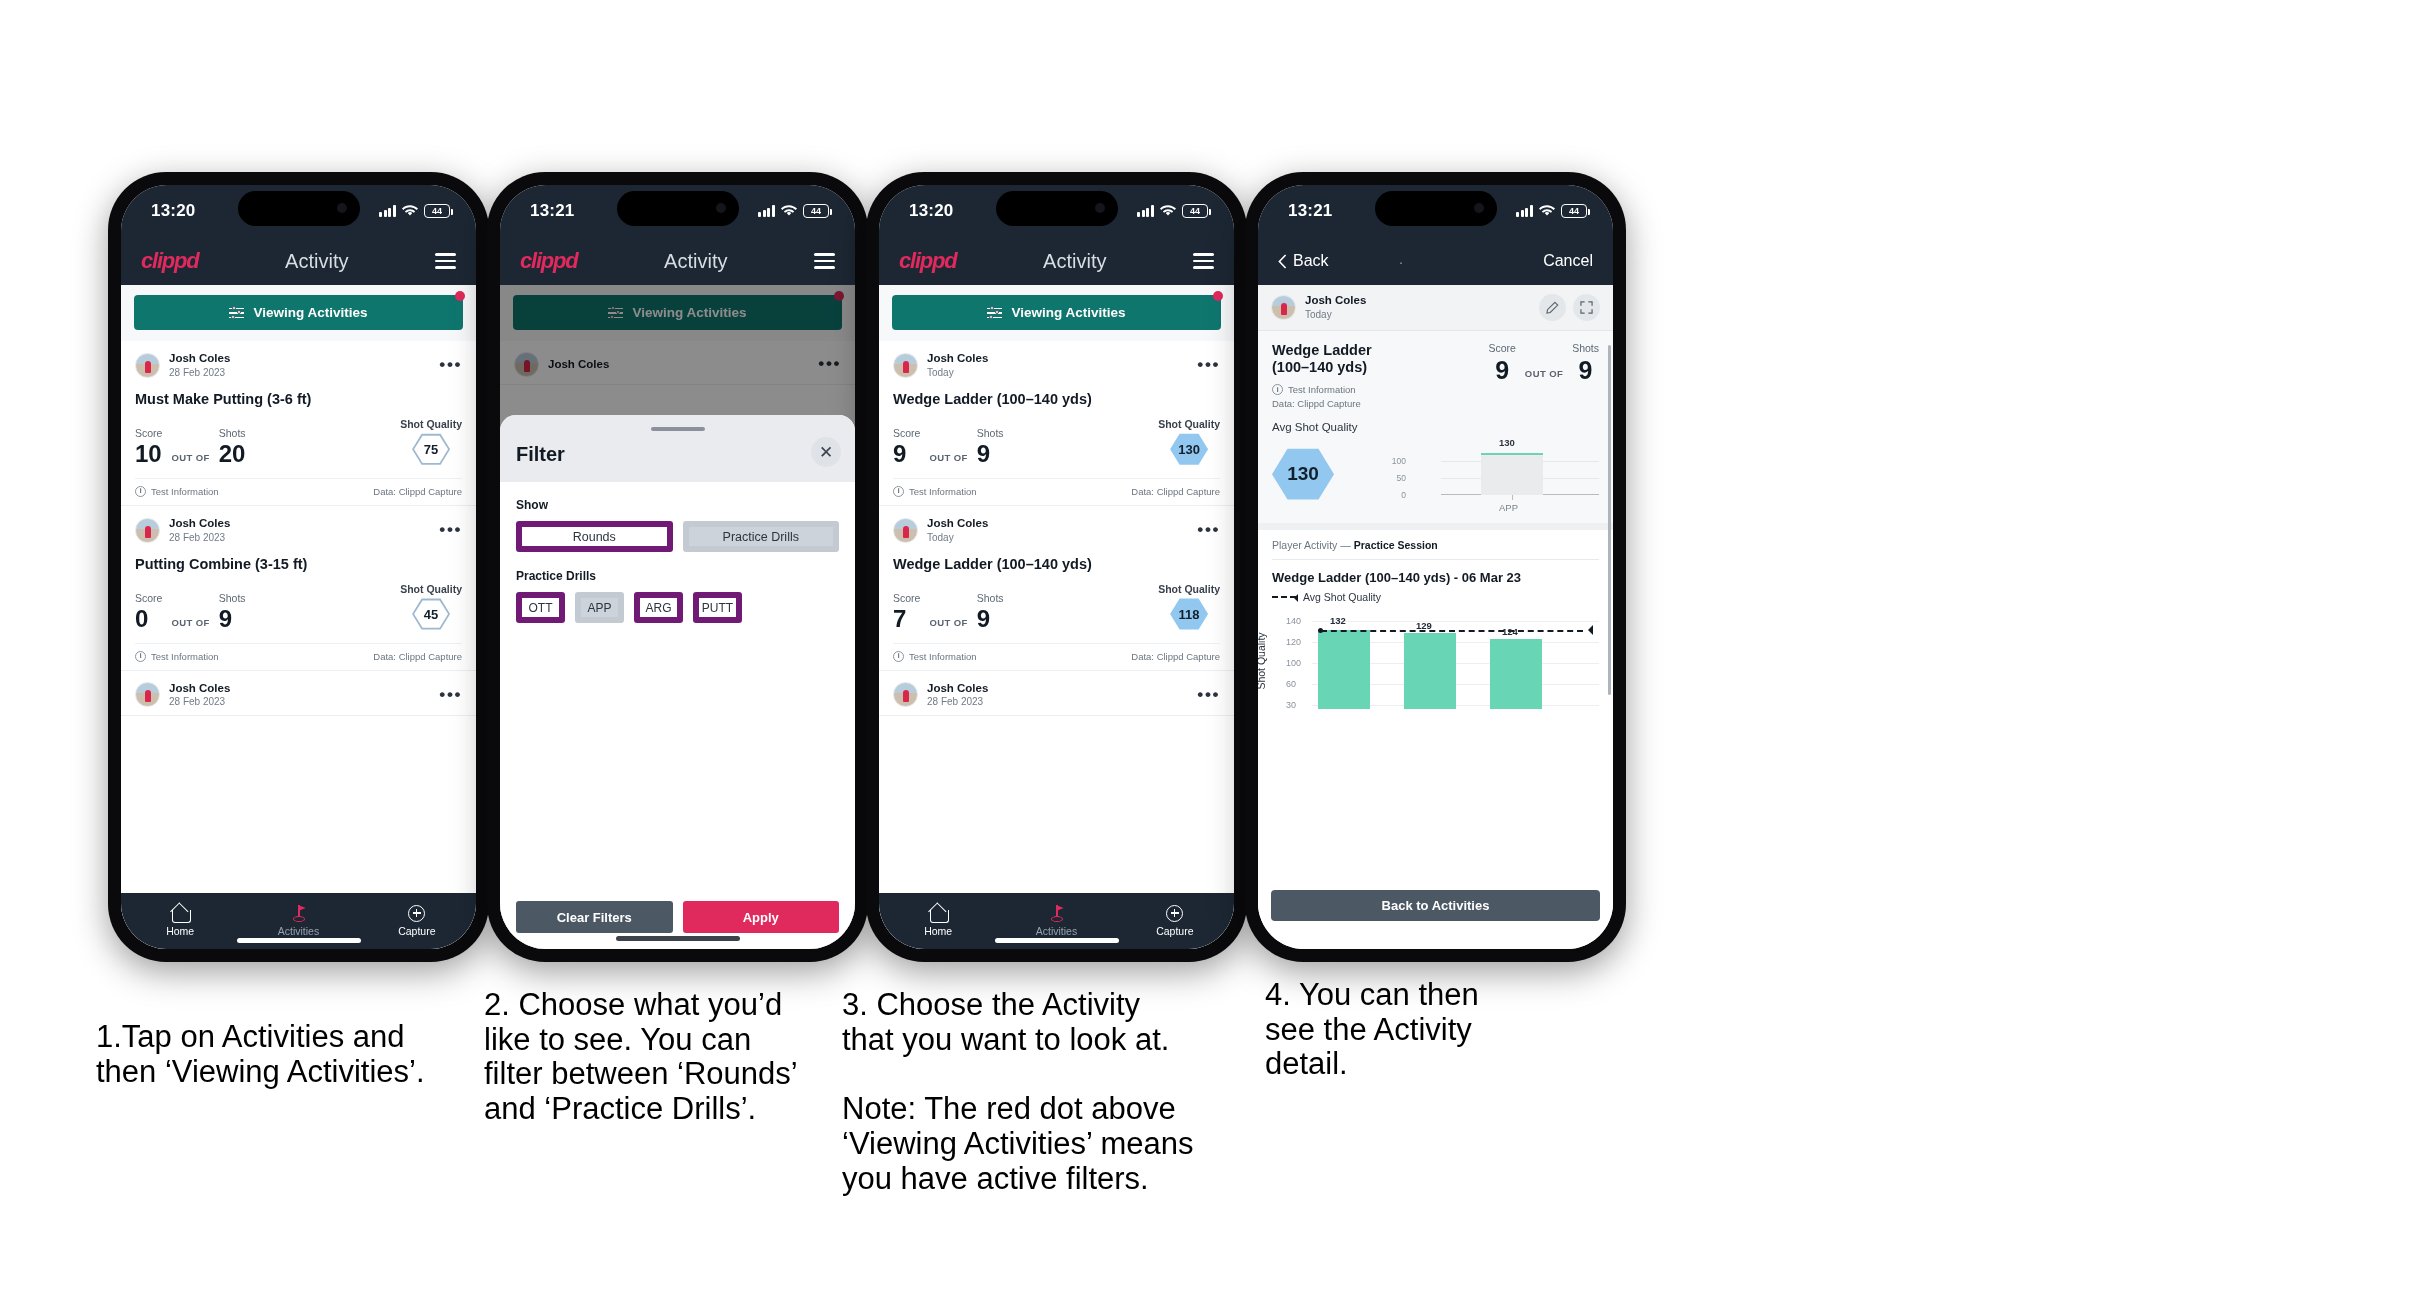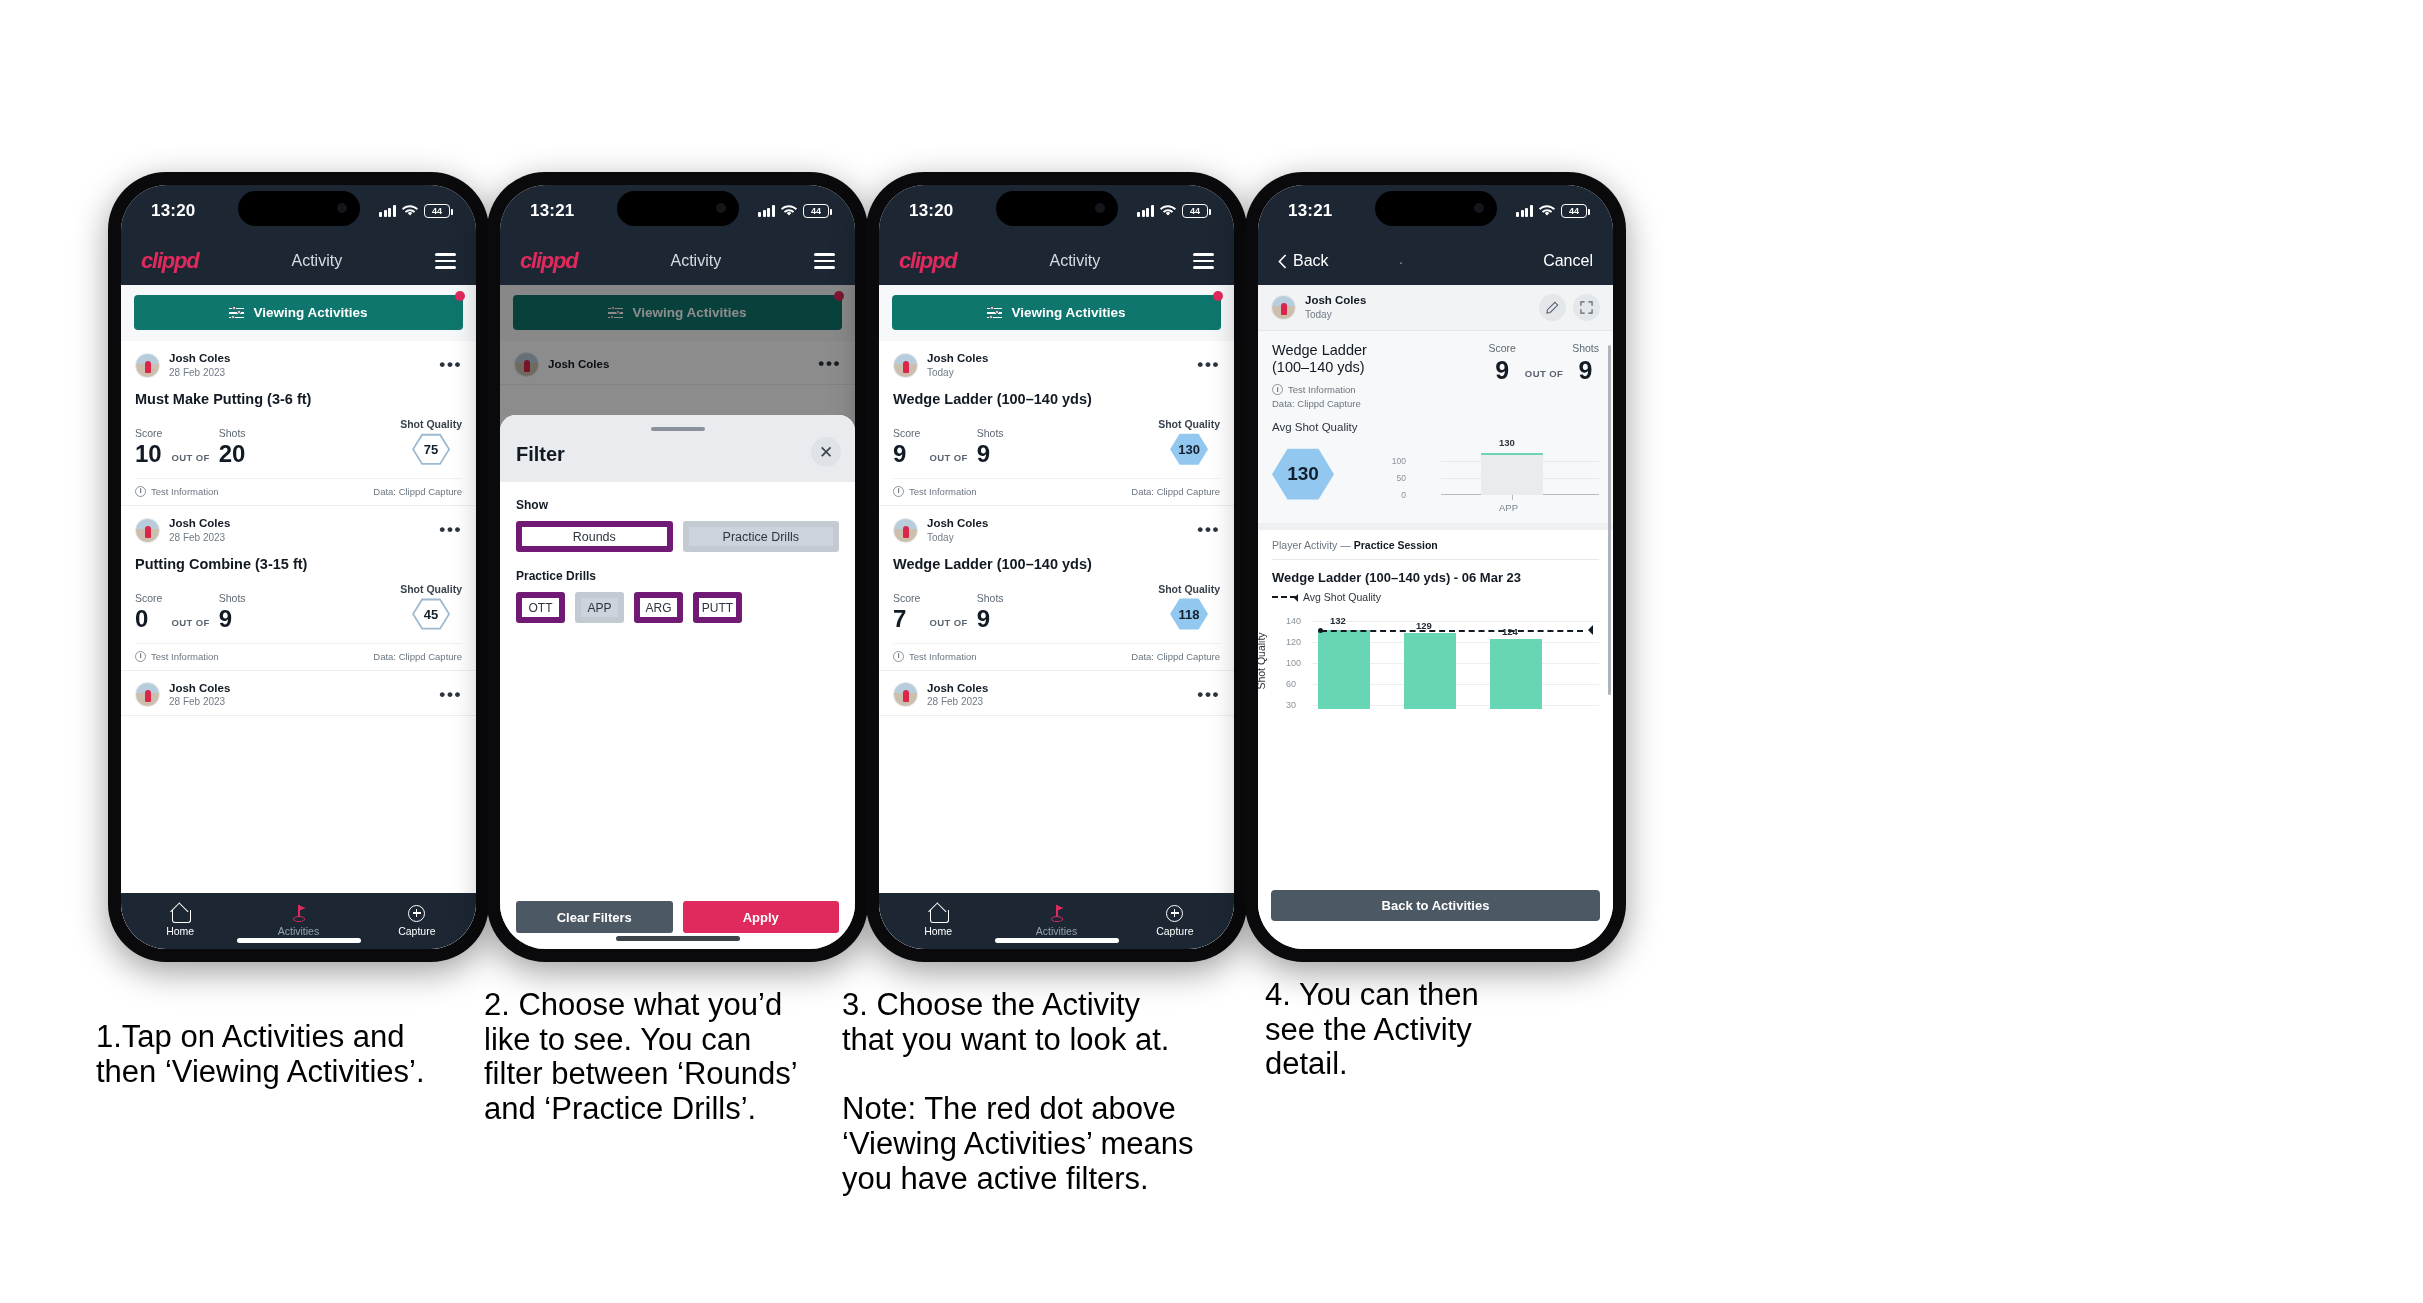--- a/index.html
+++ b/index.html
@@ -48,21 +48,21 @@
   .batt{width:26px;height:14px;border:1.6px solid #fff;border-radius:4px;position:relative;display:flex;align-items:center;justify-content:center;}
   .batt span{font-size:9px;font-weight:700;color:#fff;line-height:1;}
   .batt::after{content:"";position:absolute;right:-4px;top:4px;width:2px;height:6px;background:#fff;border-radius:0 1px 1px 0;}
 
   
   .navbar {
     height: 48px; background:#1c2733; display:flex; align-items:center;
     padding: 0 20px; flex: 0 0 auto;
   }
   .logo { color:#e0295c; font-size:22px; font-weight:700; letter-spacing:-1.2px; font-style:italic;}
-  .nav-title { color:#d7dde3; font-size:16px; margin:0 auto; }
+  .nav-title { color:#d7dde3; font-size:20px; margin:0 auto; }
   .burger { display:flex; flex-direction:column; gap:4px; width:21px;}
   .burger i{display:block;height:2.6px;background:#fff;border-radius:2px;}
   .nav-back{color:#fff;font-size:16px;display:flex;align-items:center;gap:6px;}
   .nav-cancel{color:#fff;font-size:16px;margin-left:auto;}
   .nav-dot{color:#8e99a4;font-size:15px;margin:0 auto;}
 
   
   .appbody { flex:1 1 auto; background:#fff; overflow:hidden; position:relative; display:flex; flex-direction:column;}
   .filterbar-wrap { background:#f7f8f9; padding:10px 13px 11px; position:relative; flex:0 0 auto;}
   .filterbar {
@@ -142,21 +142,21 @@
   .sheet-foot{display:flex;gap:10px;padding:0 16px 16px;}
   .btn{flex:1;height:32px;border-radius:3px;display:flex;align-items:center;justify-content:center;font-size:13px;font-weight:700;color:#fff;}
   .btn.dark{background:#4c5864;}
   .btn.pink{background:#e0295c;}
 
   
   .d-head{background:#f2f3f5;display:flex;align-items:center;padding:9px 13px;border-bottom:1px solid #e4e7ea;flex:0 0 auto;}
   .rbtn{width:27px;height:27px;border-radius:50%;background:#e4e7ea;display:flex;align-items:center;justify-content:center;color:#59636f;font-size:12px;}
   .d-sec{background:#f7f8f9;padding:11px 14px 12px;flex:0 0 auto;}
   .d-top{display:flex;align-items:flex-start;}
-  .d-name{font-size:14.5px;font-weight:400;color:#121a24;line-height:1.18;max-width:130px;}
+  .d-name{font-size:14.5px;font-weight:700;color:#121a24;line-height:1.18;max-width:130px;}
   .d-score{margin-left:auto;display:flex;align-items:flex-end;gap:9px;}
   .d-mcol{display:flex;flex-direction:column;align-items:center;}
   .d-mlab{font-size:10.5px;color:#5d6874;margin-bottom:4px;}
   .d-mval{font-size:25px;font-weight:700;color:#121a24;line-height:1;}
   .d-outof{font-size:9.5px;color:#59636f;font-weight:600;letter-spacing:.4px;padding-bottom:4px;}
   .d-meta{margin-top:8px;}
   .d-avg{font-size:11.5px;color:#2c353f;margin:12px 0 4px;}
   .d-avgrow{display:flex;align-items:center;}
   .bighex{width:62px;height:54px;background:#92c7f0;display:flex;align-items:center;justify-content:center;
     clip-path:polygon(25% 3%,75% 3%,100% 50%,75% 97%,25% 97%,0 50%);

